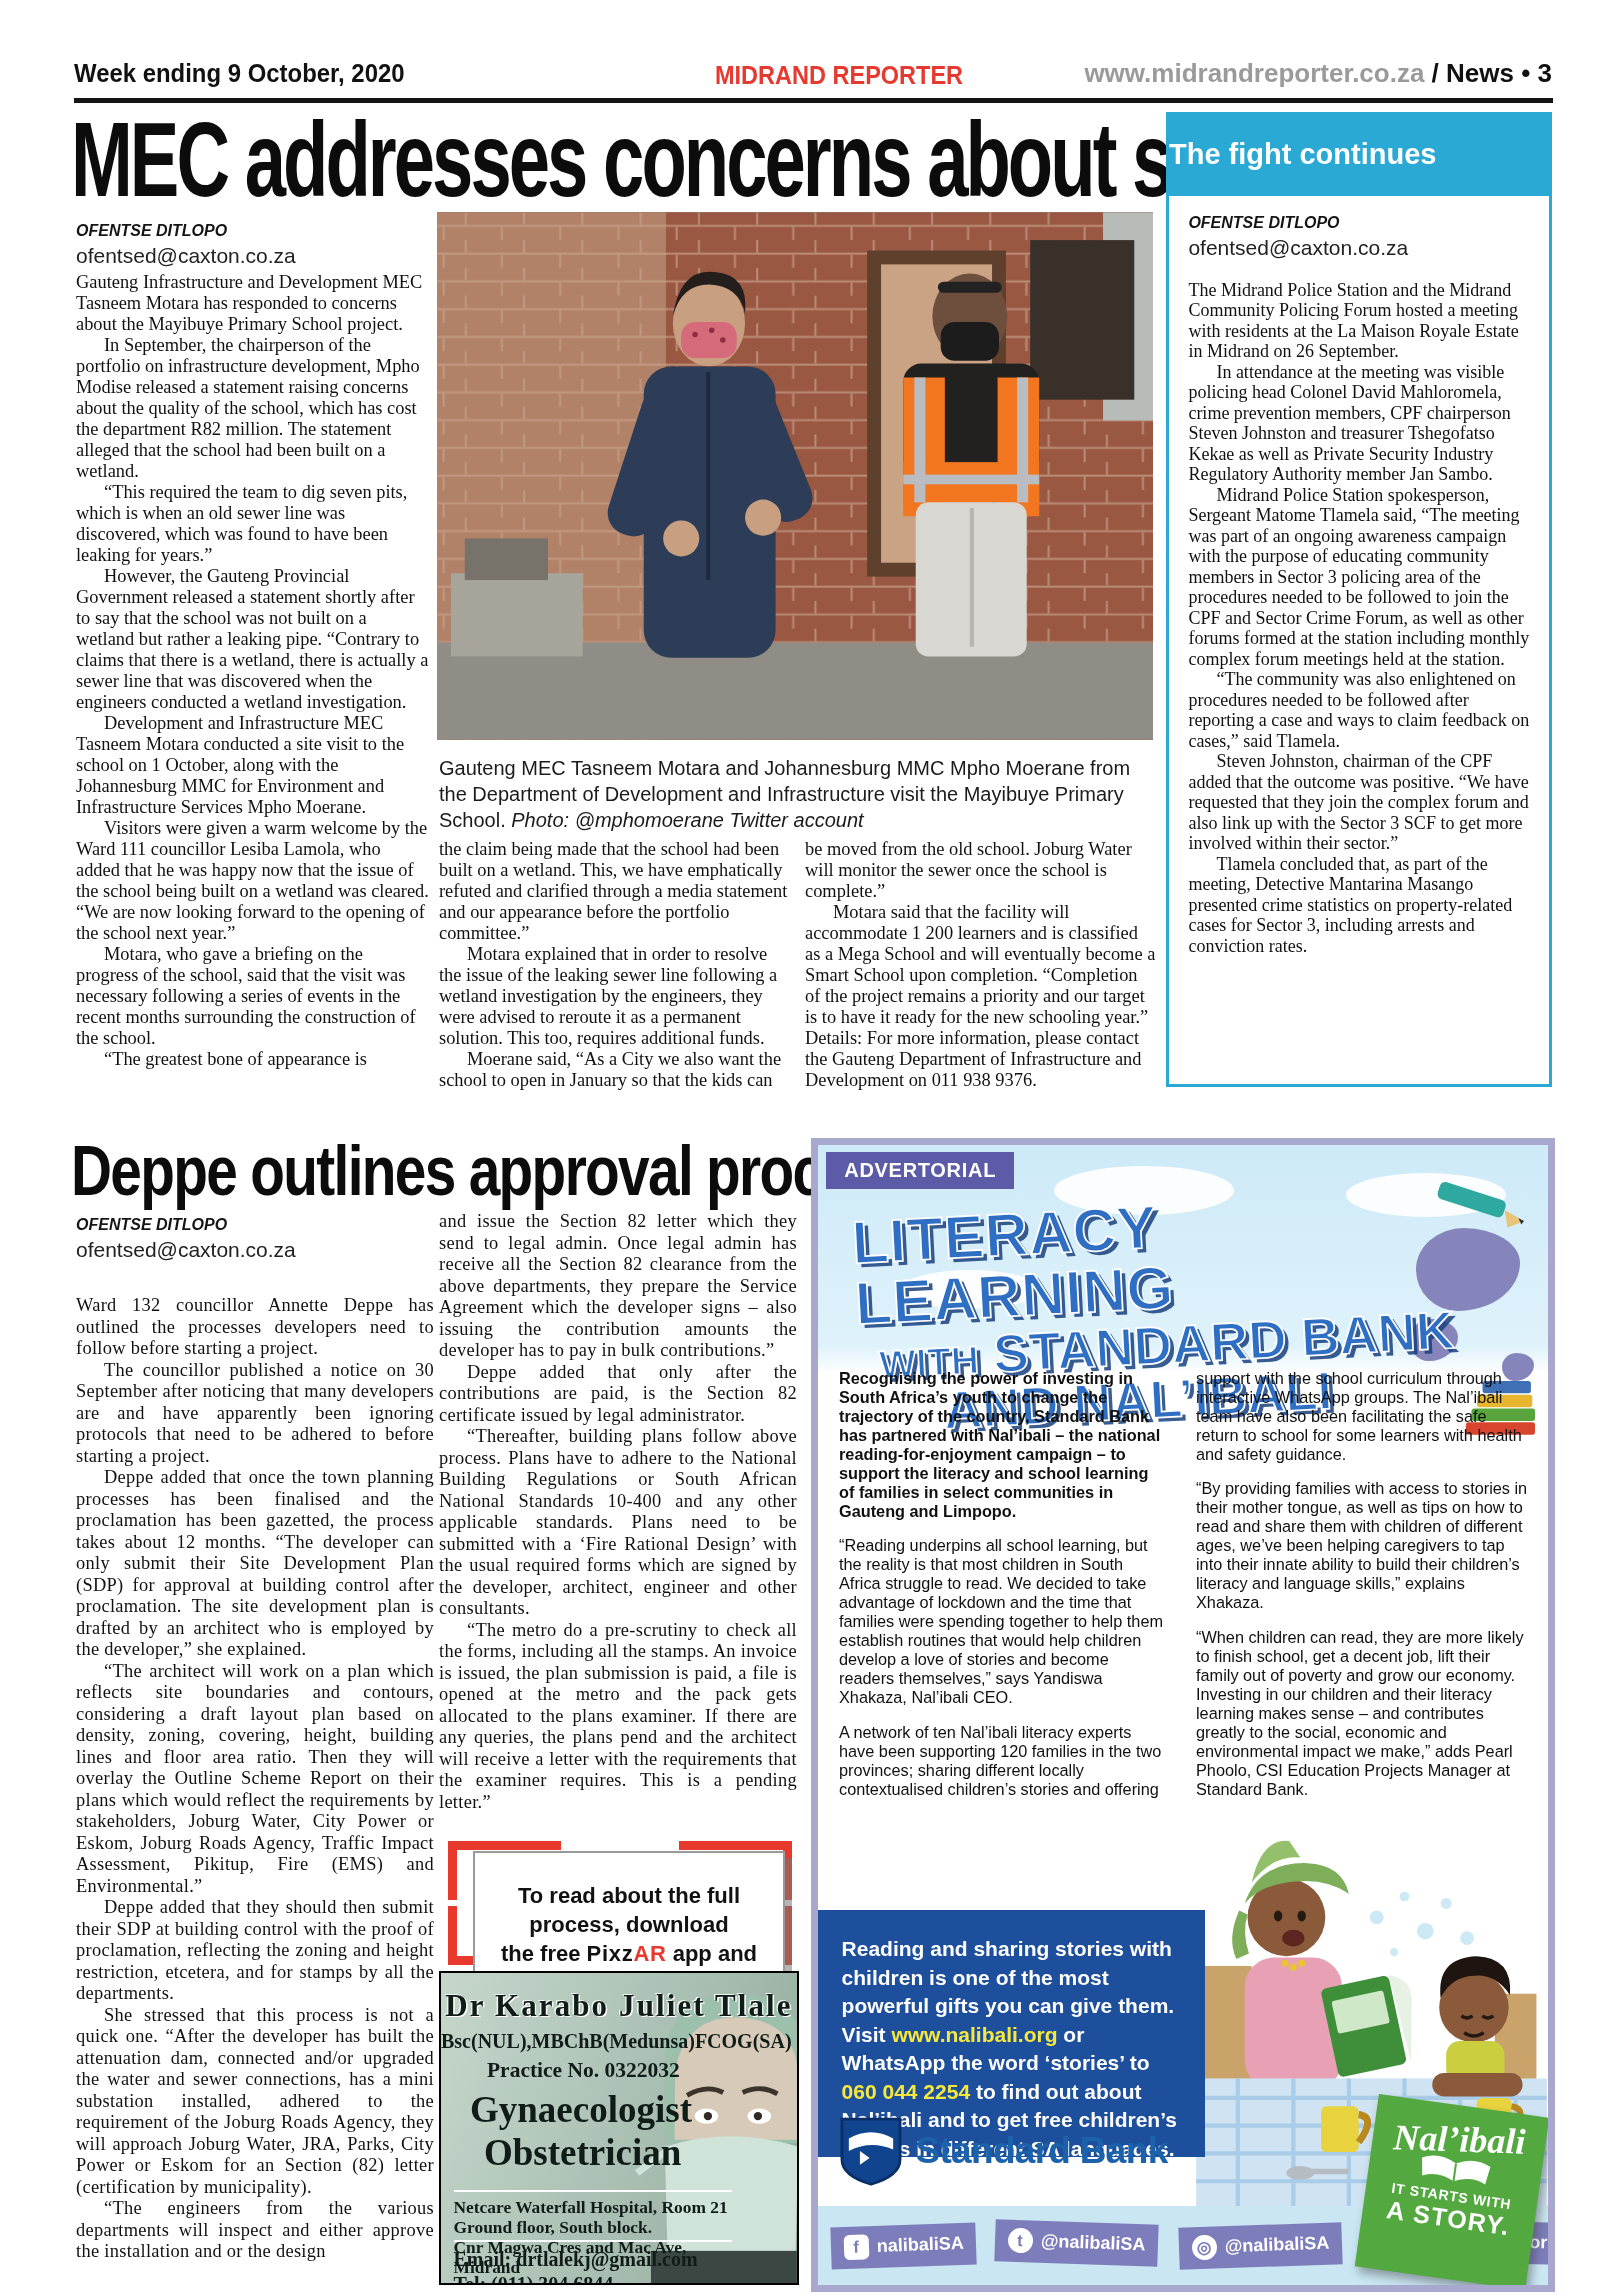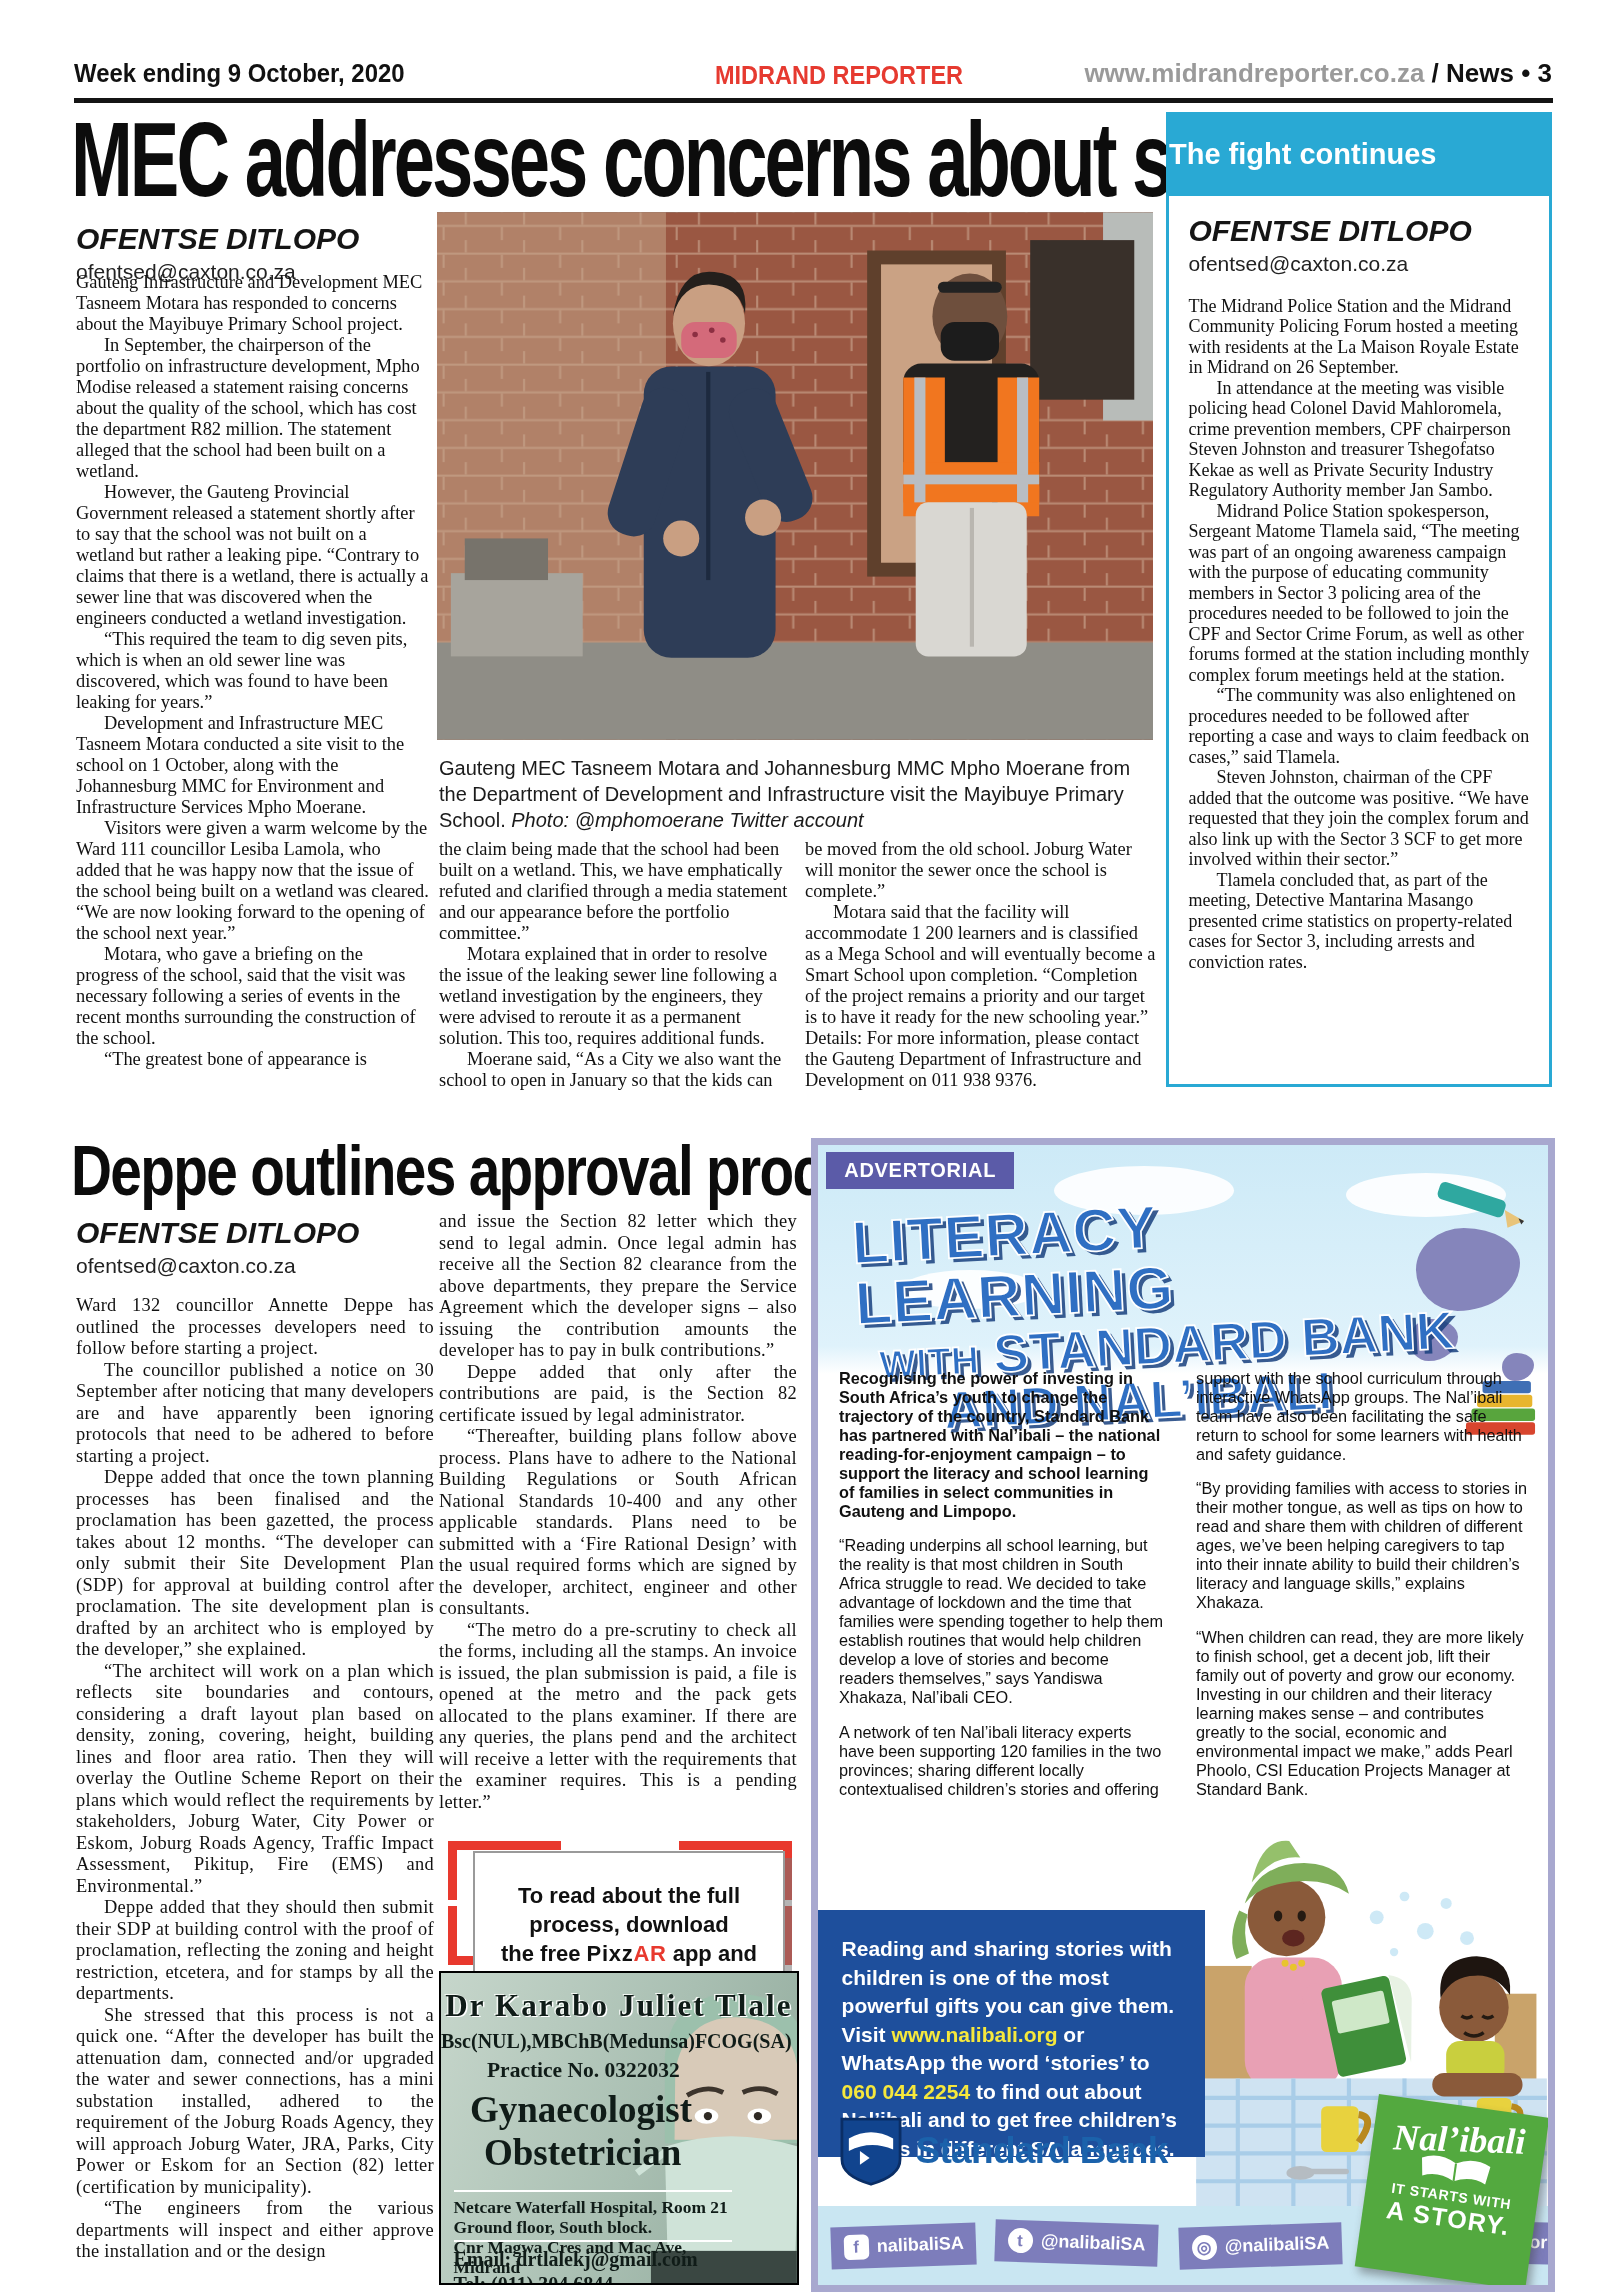--- a/index.html
+++ b/index.html
@@ -20,21 +20,21 @@
 
   
   .headline-main{left:71px;top:104px;font-family:"Liberation Sans",sans-serif;font-weight:800;
                  font-size:106px;line-height:1.05;letter-spacing:-4.2px;color:#0c0c0c;
                  transform:scaleX(.70);transform-origin:0 0;white-space:nowrap;}
   .headline-deppe{left:71px;top:1130px;font-family:"Liberation Sans",sans-serif;font-weight:800;
                  font-size:71px;letter-spacing:-2.1px;color:#0c0c0c;
                  transform:scaleX(.80);transform-origin:0 0;white-space:nowrap;}
 
   
-  .byline{font-family:"Liberation Sans",sans-serif;font-weight:700;font-style:italic;font-size:30px;color:#151515;}
+  .byline{font-family:"Liberation Sans",sans-serif;font-weight:700;font-style:italic;font-size:16px;color:#151515;}
   .bemail{font-family:"Liberation Sans",sans-serif;font-size:21px;color:#222;margin-top:4.2px;}
 
   
   .serifcol{font-size:18.4px;line-height:21px;text-align:left;}
   .serifcol p{margin:0;text-indent:28px;}
   .serifcol p.noind{text-indent:0;}
   .deppecol{font-size:18.4px;line-height:21.5px;letter-spacing:0.3px;text-align:justify;}
   .deppecol p{margin:0;text-indent:28px;}
   .deppecol p.noind{text-indent:0;}
 
@@ -145,22 +145,22 @@
   <div class="abs headline-main">MEC addresses concerns about school</div>
 
   <div class="abs" style="left:76px;top:222px;">
     <div class="byline">OFENTSE DITLOPO</div>
     <div class="bemail">ofentsed@caxton.co.za</div>
   </div>
 
   <div class="abs serifcol col-main1">
     <p class="noind">Gauteng Infrastructure and Development MEC Tasneem Motara has responded to concerns about the Mayibuye Primary School project.</p>
     <p>In September, the chairperson of the portfolio on infrastructure development, Mpho Modise released a statement raising concerns about the quality of the school, which has cost the department R82 million. The statement alleged that the school had been built on a wetland.</p>
+    <p>“This required the team to dig seven pits, which is when an old sewer line was discovered, which was found to have been leaking for years.”</p>
     <p>However, the Gauteng Provincial Government released a statement shortly after to say that the school was not built on a wetland but rather a leaking pipe. “Contrary to claims that there is a wetland, there is actually a sewer line that was discovered when the engineers conducted a wetland investigation.</p>
-    <p>“This required the team to dig seven pits, which is when an old sewer line was discovered, which was found to have been leaking for years.”</p>
     <p>Development and Infrastructure MEC Tasneem Motara conducted a site visit to the school on 1 October, along with the Johannesburg MMC for Environment and Infrastructure Services Mpho Moerane.</p>
     <p>Visitors were given a warm welcome by the Ward 111 councillor Lesiba Lamola, who added that he was happy now that the issue of the school being built on a wetland was cleared. “We are now looking forward to the opening of the school next year.”</p>
     <p>Motara, who gave a briefing on the progress of the school, said that the visit was necessary following a series of events in the recent months surrounding the construction of the school.</p>
     <p>“The greatest bone of appearance is</p>
   </div>
   <div class="abs serifcol col-main2">
     <p class="noind">the claim being made that the school had been built on a wetland. This, we have emphatically refuted and clarified through a media statement and our appearance before the portfolio committee.”</p>
     <p>Motara explained that in order to resolve the issue of the leaking sewer line following a wetland investigation by the engineers, they were advised to reroute it as a permanent solution. This too, requires additional funds.</p>
     <p>Moerane said, “As a City we also want the school to open in January so that the kids can</p>
   </div>

